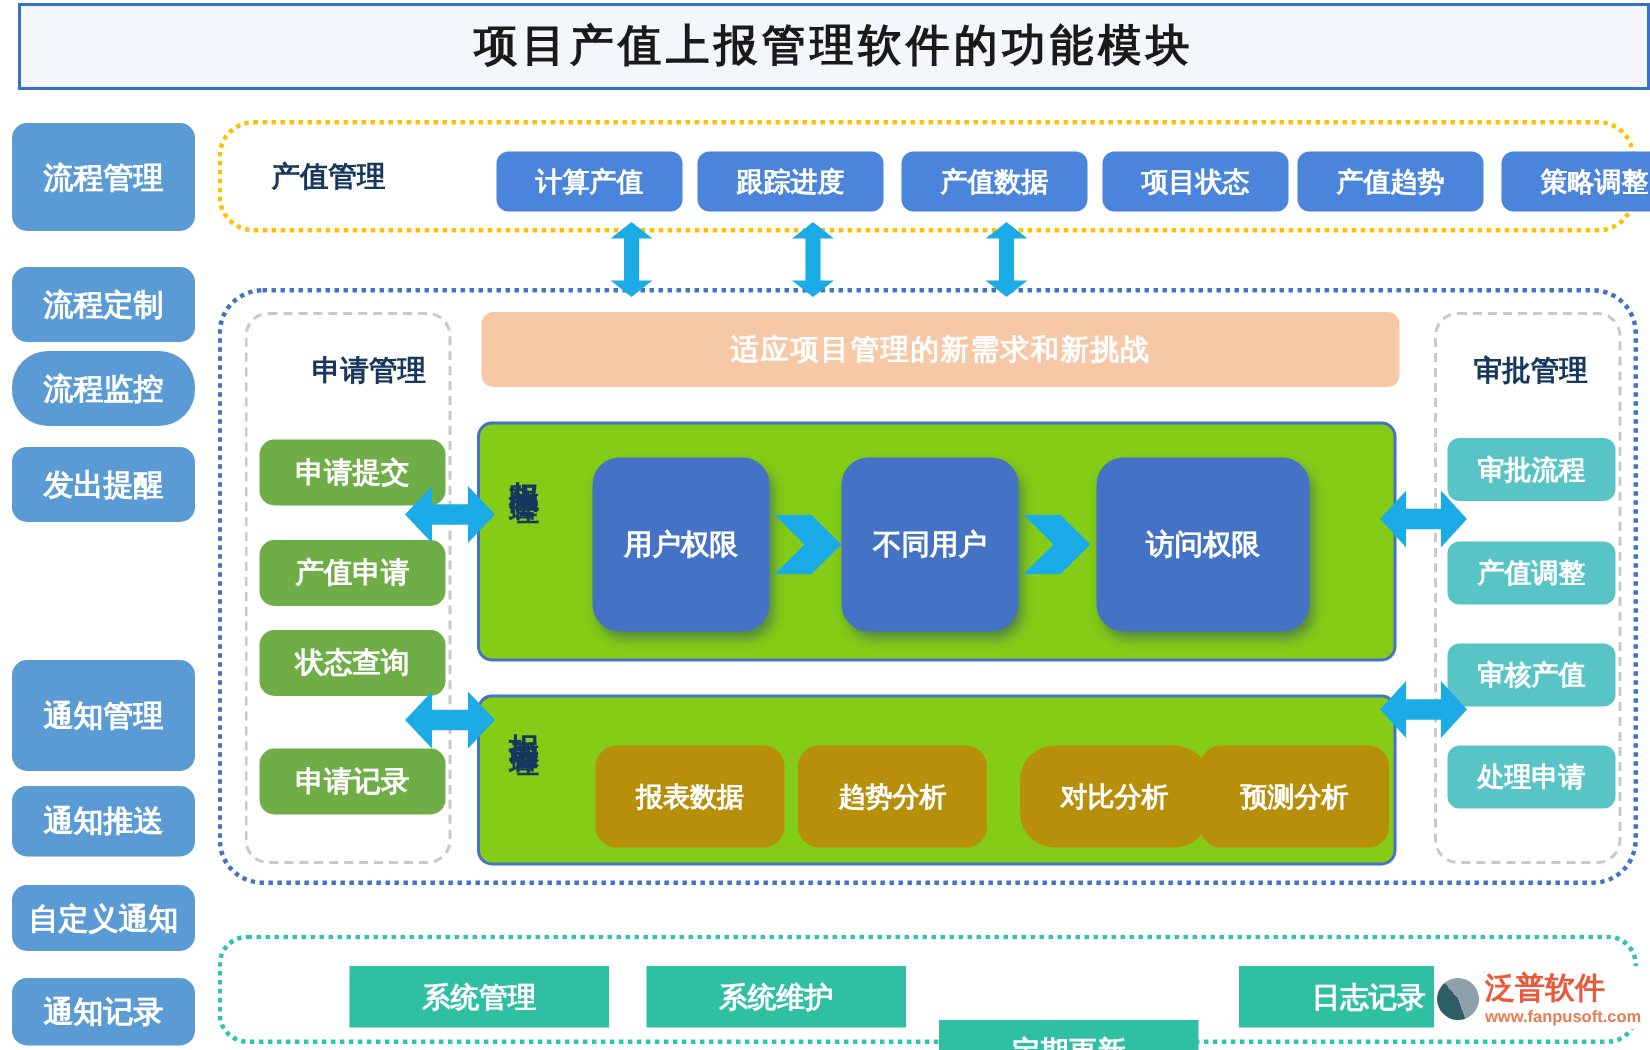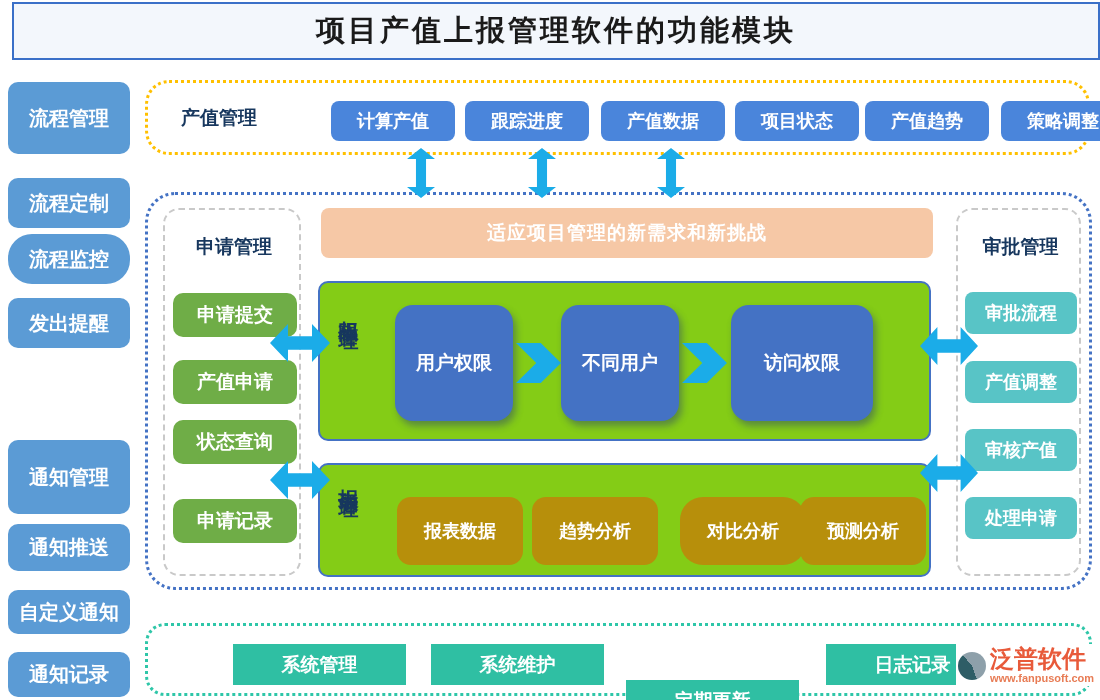--- a/index.html
+++ b/index.html
@@ -29,21 +29,21 @@
   .darkbox{background:#4472C4;border-radius:18px;font-size:19px;height:116px;top:22px;
            box-shadow:3px 5px 7px rgba(40,60,110,0.45);}
   .goldbtn{background:#B78F0B;border-radius:14px;font-size:18px;top:32px;height:68px;width:126px;}
   .sysbtn{background:#2FBFA3;font-size:19px;top:18px;height:41px;width:173px;}
   .chev{background:#1BACE8;clip-path:polygon(0 0,55% 0,100% 50%,55% 100%,0 100%,45% 50%);}
   .h2arrow{background:#1BACE8;clip-path:polygon(0 50%,30% 0,30% 32%,70% 32%,70% 0,100% 50%,70% 100%,70% 68%,30% 68%,30% 100%);z-index:4;}
   .v2arrow{background:#1BACE8;clip-path:polygon(50% 0,100% 22%,68% 22%,68% 78%,100% 78%,50% 100%,0 78%,32% 78%,32% 22%,0 22%);z-index:4;}
   .logo{left:956px;top:644px;z-index:6;background:#fff;display:flex;align-items:flex-start;padding:2px 2px;}
   .logoicon{width:28px;height:28px;border-radius:50%;margin:6px 4px 0 0;
             background:conic-gradient(from -40deg,#8EA0AA 0 200deg,#2E5D66 200deg 360deg);}
-  .logotext{color:#E85A3A;font-weight:bold;font-size:24px;line-height:26px;}
+  .logotext{color:#E85A3A;font-weight:bold;font-size:20px;line-height:26px;}
   .logourl{color:#E87C55;font-size:11px;font-weight:bold;font-family:"Liberation Sans",sans-serif;}
 </style>
 </head>
 <body>
 
 <div id="stage">
 
   <div class="abs ctr titlebar">
     <span>项目产值上报管理软件的功能模块</span>
   </div>
@@ -67,21 +67,21 @@
     <div class="abs ctr btn topbtn" style="left:813px;">策略调整</div>
   </div>
 
   <div class="abs v2arrow" style="left:407px;top:148px;width:28px;height:50px;"></div>
   <div class="abs v2arrow" style="left:528px;top:148px;width:28px;height:50px;"></div>
   <div class="abs v2arrow" style="left:657px;top:148px;width:28px;height:50px;"></div>
 
   <div class="abs bbox">
 
     <div class="abs graybox" style="left:15px;top:13px;width:138px;height:368px;">
-      <div class="abs ctr panellabel" style="left:0;top:22px;width:138px;height:30px;">申请管理</div>
+      <div class="abs ctr panellabel" style="left:12px;top:22px;width:138px;height:30px;">申请管理</div>
       <div class="abs ctr btn greenbtn" style="top:83px;">申请提交</div>
       <div class="abs ctr btn greenbtn" style="top:150px;">产值申请</div>
       <div class="abs ctr btn greenbtn" style="top:210px;">状态查询</div>
       <div class="abs ctr btn greenbtn" style="top:289px;">申请记录</div>
     </div>
 
     <div class="abs ctr banner">
       <span>适应项目管理的新需求和新挑战</span>
     </div>
 

